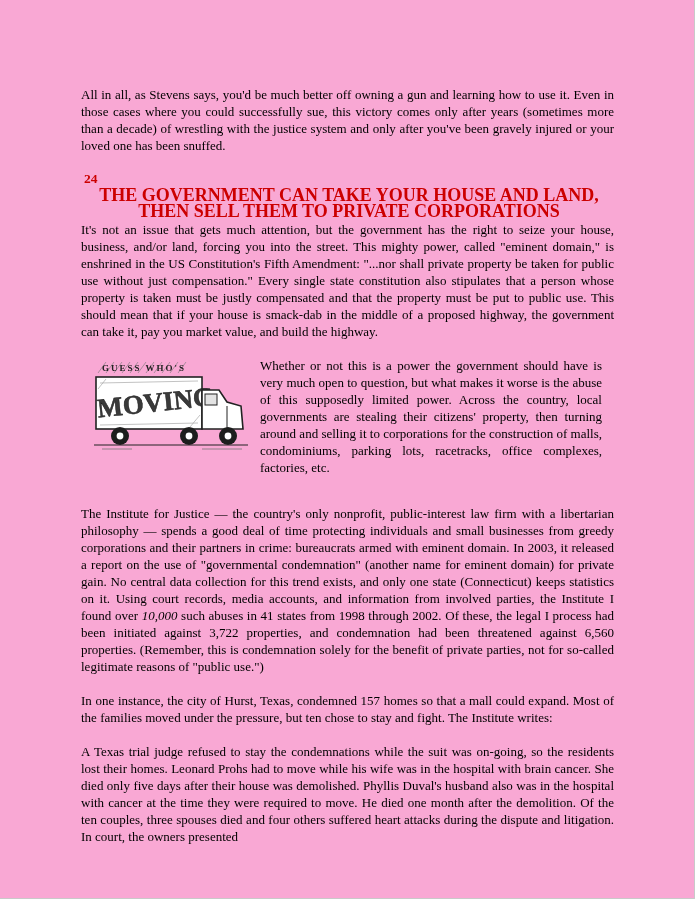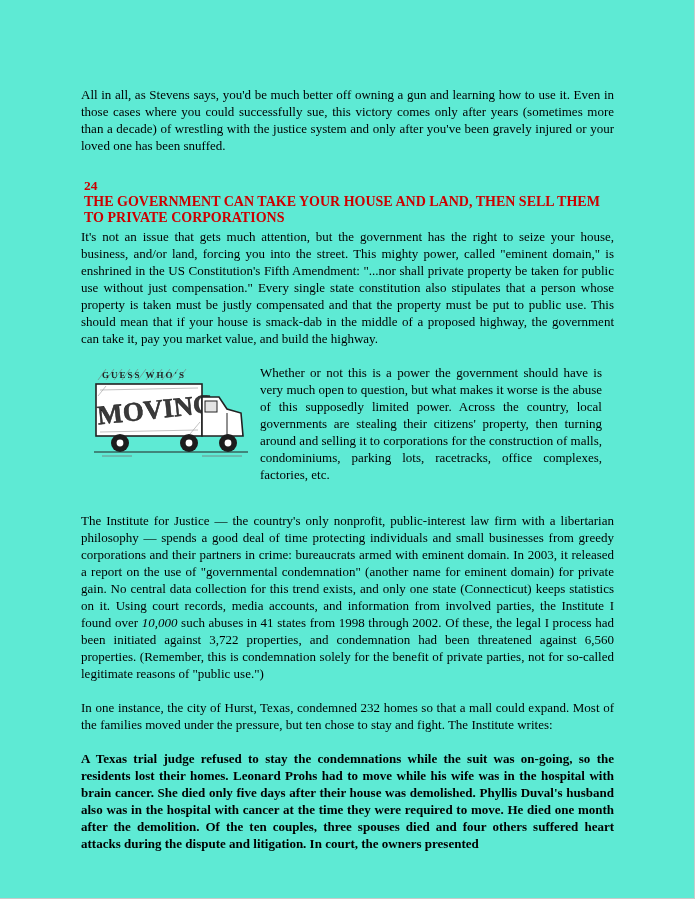--- a/index.html
+++ b/index.html
@@ -4,72 +4,73 @@
 <style>
   html, body {
     margin: 0;
     padding: 0;
     background: #ffffff;
   }
   .page {
     position: relative;
     width: 695px;
     height: 899px;
-    background: #5eead4;
+    background: #f9a8d4;
     box-sizing: border-box;
     padding: 86px 81px 40px 81px;
     overflow: hidden;
     font-family: "Liberation Serif", "DejaVu Serif", serif;
     font-size: 13px;
     line-height: 17px;
     color: #000000;
     box-shadow: inset -1px -1px 0 #c9c9c9;
   }
   .para {
     margin: 0 0 17px 0;
     text-align: justify;
   }
   .chapter-header {
-    margin-top: 24px;
+    margin-top: 17px;
     margin-bottom: 2px;
     padding-left: 3px;
     color: #cc0000;
     font-weight: bold;
     text-align: left;
   }
   .chapter-number {
     display: block;
     font-size: 13.5px;
     line-height: 16px;
   }
   .chapter-title {
     display: block;
-    font-size: 14px;
+    font-size: 18px;
     line-height: 16px;
+    text-align: center;
   }
   .illustrated-block {
     margin: 0 0 17px 0;
   }
   .illustrated-block::after {
     content: "";
     display: block;
     clear: both;
   }
   .illustration {
     float: left;
     width: 158px;
     height: 98px;
     margin: 2px 10px 4px 11px;
   }
   .illustrated-block p {
     margin: 12px;
     text-align: justify;
   }
   .bold-quote {
-    font-weight: bold;
+    font-weight: normal;
   }
   em.figure-number {
   }
   svg text {
     font-family: "Liberation Serif", "DejaVu Serif", serif;
   }
 </style>
 </head>
 <body>
 
@@ -128,17 +129,17 @@
         <line x1="2" y1="86" x2="156" y2="86" stroke="#222" stroke-width="1.2"></line>
         <line x1="10" y1="90" x2="40" y2="90" stroke="#777" stroke-width="0.8"></line>
         <line x1="110" y1="90" x2="150" y2="90" stroke="#777" stroke-width="0.8"></line>
       </svg>
     </span>
     <p>Whether or not this is a power the government should have is very much open to question, but what makes it worse is the abuse of this supposedly limited power. Across the country, local governments are stealing their citizens' property, then turning around and selling it to corporations for the construction of malls, condominiums, parking lots, racetracks, office complexes, factories, etc.</p>
   </div>
 
   <p class="para"><span>The Institute for Justice — the country's only nonprofit, public-interest law firm with a libertarian philosophy — spends a good deal of time protecting individuals and small businesses from greedy corporations and their partners in crime: bureaucrats armed with eminent domain. In 2003, it released a report on the use of "governmental condemnation" (another name for eminent domain) for private gain. No central data collection for this trend exists, and only one state (Connecticut) keeps statistics on it. Using court records, media accounts, and information from involved parties, the Institute I found over </span><em class="figure-number">10,000</em><span> such abuses in 41 states from 1998 through 2002. Of these, the legal I process had been initiated against 3,722 properties, and condemnation had been threatened against 6,560 properties. (Remember, this is condemnation solely for the benefit of private parties, not for so-called legitimate reasons of "public use.")</span></p>
 
-  <p class="para">In one instance, the city of Hurst, Texas, condemned 232 homes so that a mall could expand. Most of the families moved under the pressure, but ten chose to stay and fight. The Institute writes:</p>
+  <p class="para">In one instance, the city of Hurst, Texas, condemned 157 homes so that a mall could expand. Most of the families moved under the pressure, but ten chose to stay and fight. The Institute writes:</p>
 
   <p class="para bold-quote">A Texas trial judge refused to stay the condemnations while the suit was on-going, so the residents lost their homes. Leonard Prohs had to move while his wife was in the hospital with brain cancer. She died only five days after their house was demolished. Phyllis Duval's husband also was in the hospital with cancer at the time they were required to move. He died one month after the demolition. Of the ten couples, three spouses died and four others suffered heart attacks during the dispute and litigation. In court, the owners presented</p>
 
 </div>
 
 </body></html>

